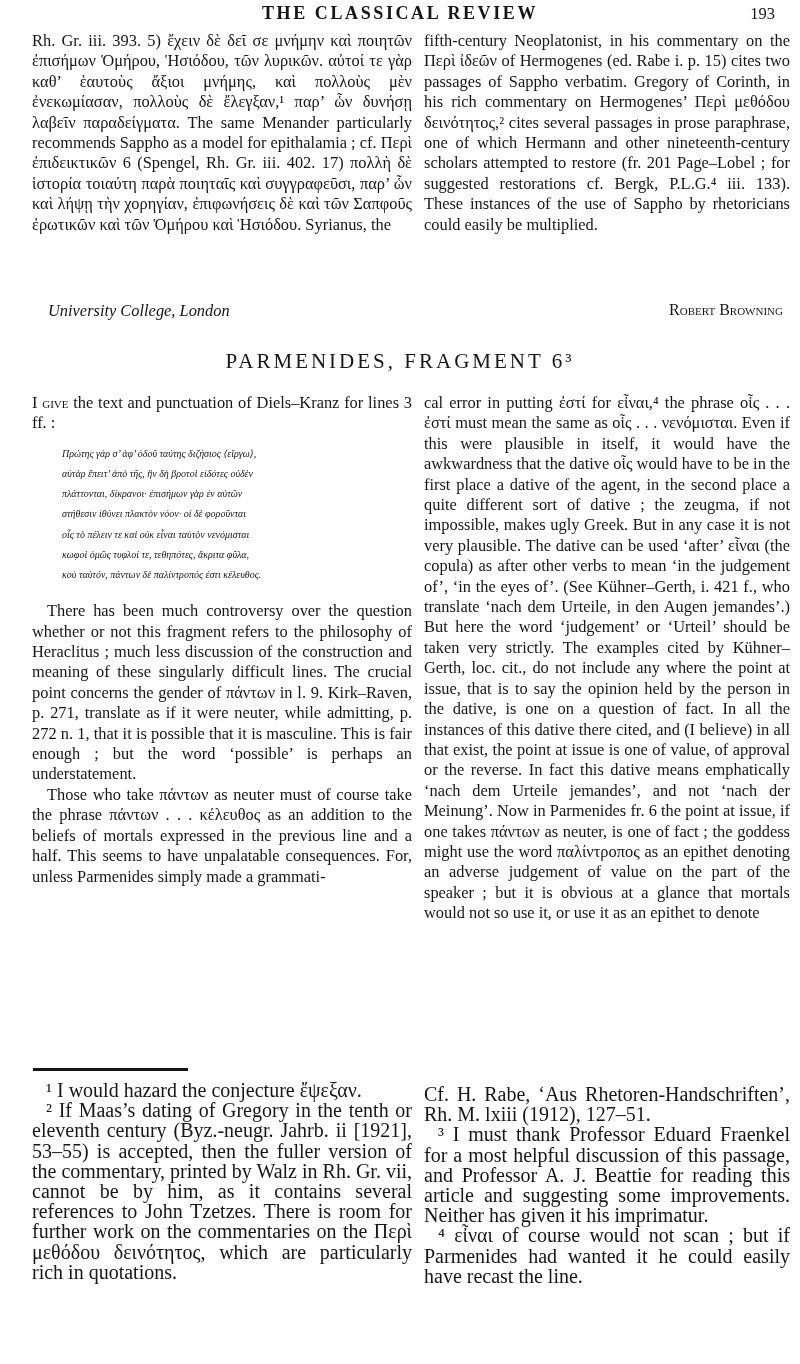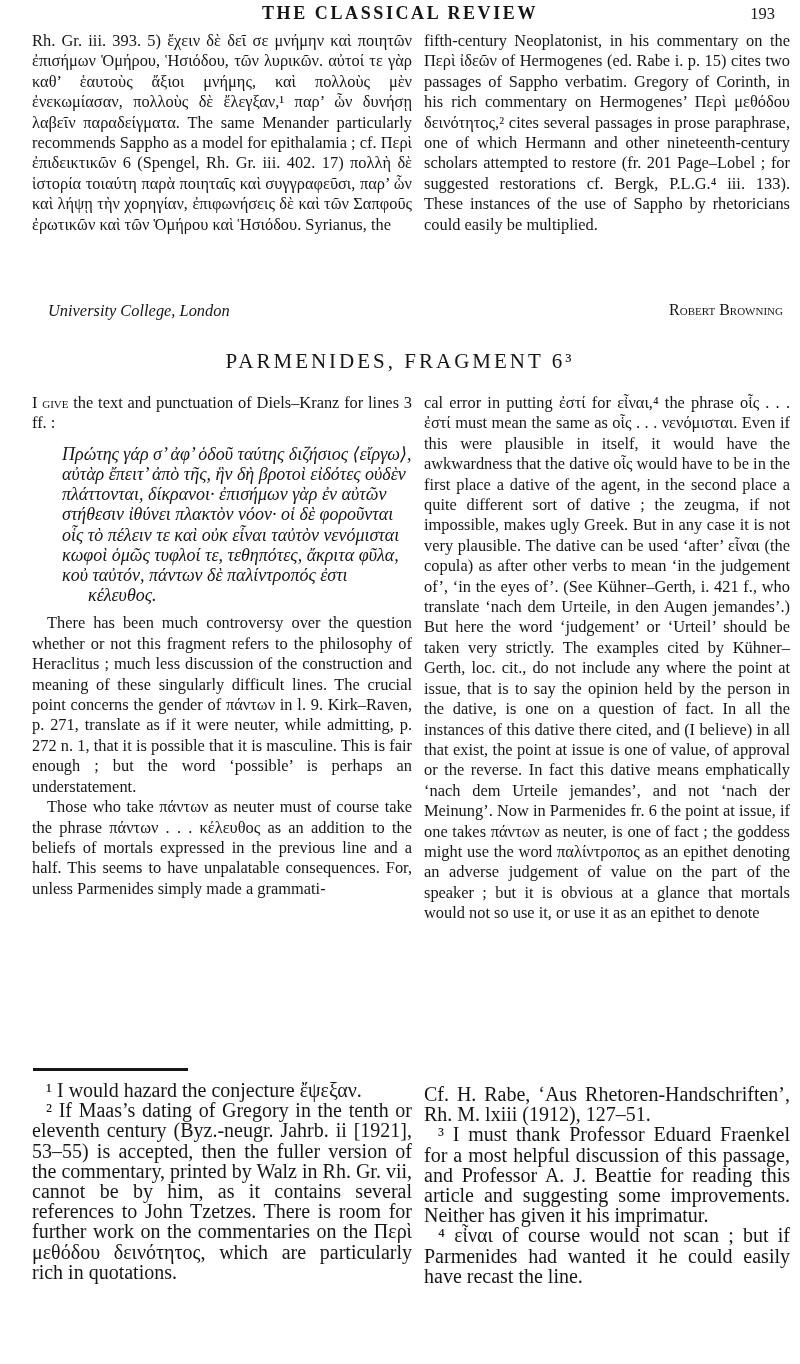--- a/index.html
+++ b/index.html
@@ -51,23 +51,23 @@
     position:absolute; top:349px; left:0; width:800px;
     margin:0; text-align:center;
     font-size:21px; font-weight:normal; letter-spacing:3px;
   }
 
   
   .body-section { position:absolute; top:393px; left:32px; width:758px; height:910px; }
   .body-col { position:relative; height:100%; }
 
   .verse-block {
-    margin:10px 0 8px 0;
+    margin:10px 0 16px 0;
     font-style:italic;
-    font-size:18px;
+    font-size:10px;
     line-height:20.2px;
   }
   .verse-line {
     padding-left:56px;
     text-indent:-26px;
   }
 
   
   .footnote-block { position:absolute; left:0; right:0; }
   .fn-left  { top:675px; }

